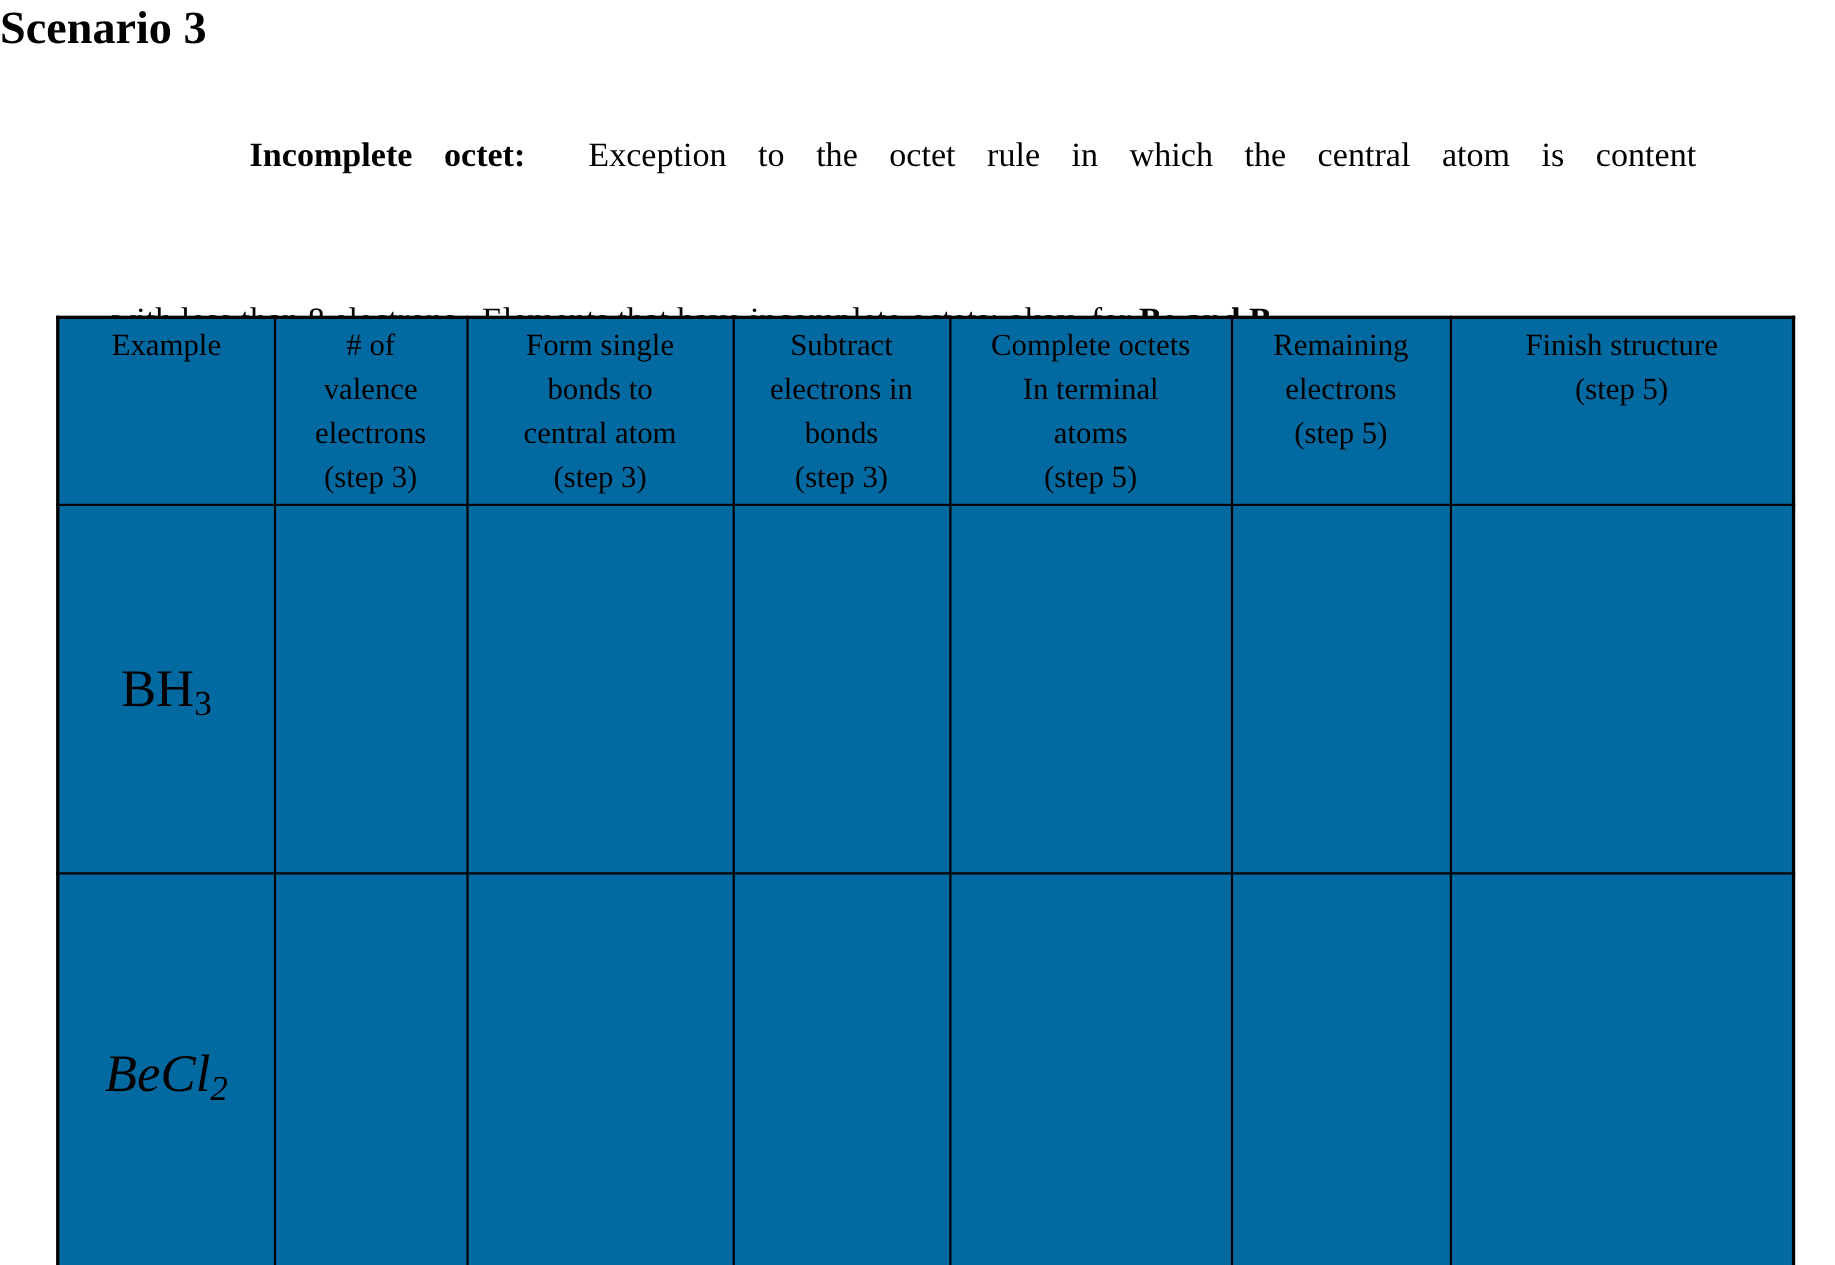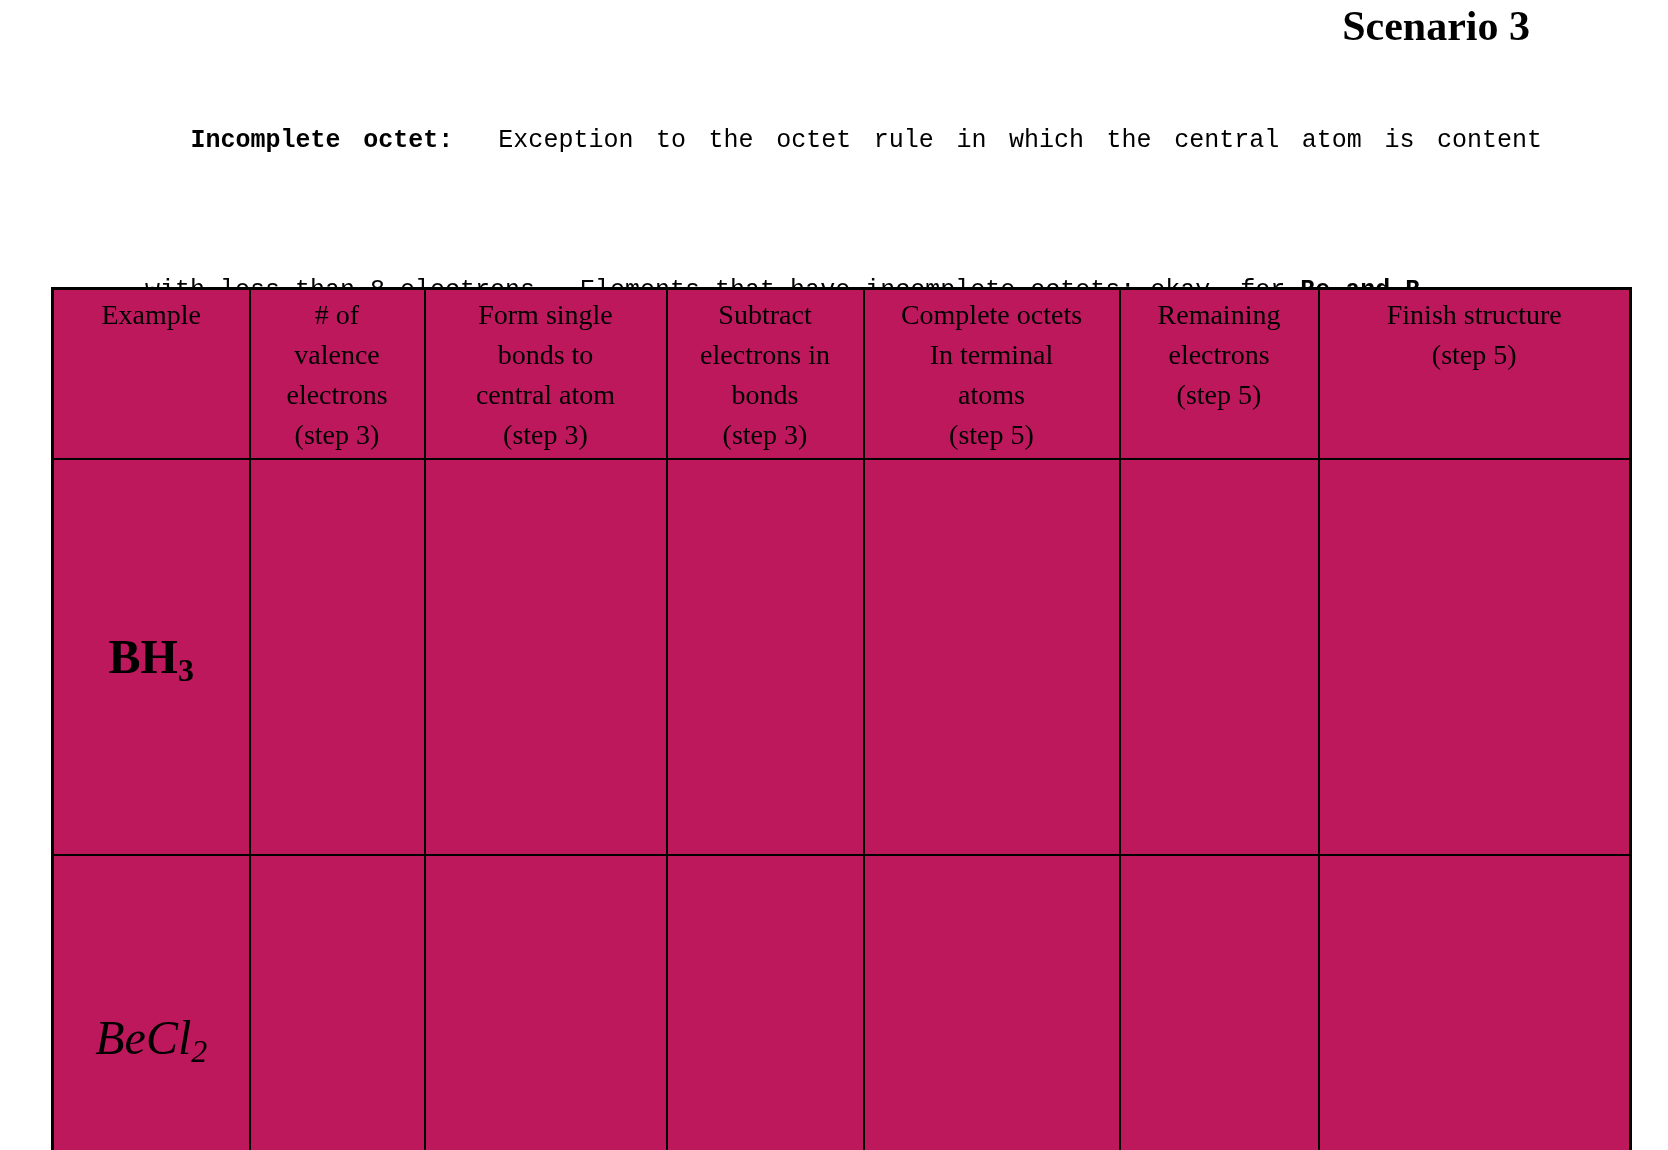--- a/index.html
+++ b/index.html
@@ -14,67 +14,66 @@
     background: #ffffff;
     color: #000000;
     font-family: "Liberation Serif", "DejaVu Serif", serif;
     overflow: hidden;
   }
   .doc-title {
     position: absolute;
     top: 2px;
     left: 0;
     width: 1530px;
-    text-align: right;
+    text-align: left;
     font-size: 42px;
     font-weight: bold;
     white-space: pre;
   }
   .intro {
     position: absolute;
     top: 66px;
     left: 55px;
     width: 1487px;
-    font-size: 25px;
+    font-size: 31px;
     line-height: 50px;
-    font-family: Liberation Mono, monospace;
   }
   .intro .line {
     white-space: pre-wrap;
   }
   .intro .line.justified {
     text-align: justify;
     text-align-last: justify;
   }
   table.worksheet {
     position: absolute;
     top: 287px;
     left: 51px;
     border-collapse: collapse;
     table-layout: fixed;
     width: 1578px;
     border: 3px solid #000000;
   }
   table.worksheet td, table.worksheet th {
     border: 2px solid #000000;
     padding: 0;
-    background: #be185d;
+    background: #0369a1;
     margin-top: 24px;
   }
   table.worksheet th {
     font-weight: normal;
     vertical-align: top;
     text-align: center;
     font-size: 28px;
     line-height: 40px;
     padding-top: 5px;
     white-space: pre-line;
   }
   tr.header-row { height: 170px; }
-  tr.data-row-1 { height: 396px; font-weight: bold; }
+  tr.data-row-1 { height: 335px; }
   tr.data-row-2 { height: 366px; font-style: italic; }
   td.formula-cell {
     vertical-align: middle;
     text-align: center;
     font-size: 48px;
   }
   td.formula-cell sub {
     font-size: 32px;
     vertical-align: baseline;
     position: relative;

